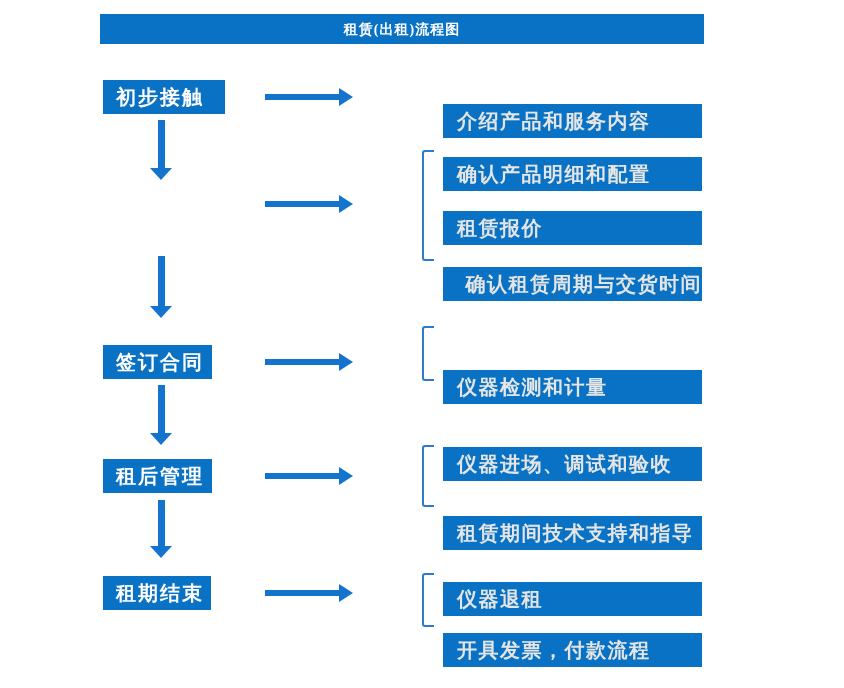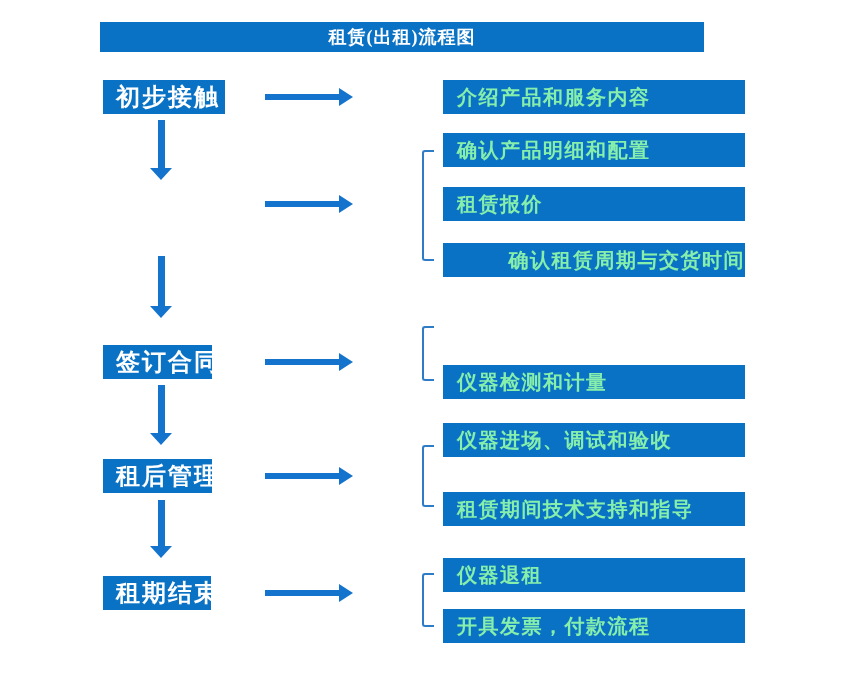--- a/index.html
+++ b/index.html
@@ -10,59 +10,60 @@
   }
   .canvas {
     position: relative;
     width: 844px;
     height: 688px;
     background: #ffffff;
     overflow: hidden;
   }
   .title-bar {
     position: absolute;
-    left: 100px; top: 22px;
+    left: 100px; top: 14px;
     width: 604px; height: 30px;
     background: #0a72c4;
     color: #ffffff;
-    font-size: 18px;
+    font-size: 14px;
     font-weight: bold;
     line-height: 31px;
     text-align: center;
     letter-spacing: 1px;
   }
   .lbox {
     position: absolute;
     left: 103px;
     height: 34px;
     background: #0a72c4;
     color: #ffffff;
-    font-size: 24px;
+    font-size: 20px;
     font-weight: bold;
     line-height: 35px;
     padding-left: 13px;
     letter-spacing: 2px;
     box-sizing: border-box;
     white-space: nowrap;
   }
   .rbox {
     position: absolute;
     left: 443px;
-    width: 302px;
+    width: 259px;
     height: 34px;
     background: #0a72c4;
-    color: #86efac;
+    color: #e5e5e5;
     font-size: 20px;
     font-weight: bold;
     line-height: 35px;
     padding-left: 14px;
     letter-spacing: 1.5px;
     box-sizing: border-box;
     white-space: nowrap;
     overflow: hidden;
+    margin-top: 24px;
   }
   
   .harrow {
     position: absolute;
     left: 265px;
     width: 88px;
     height: 18px;
     display: flex;
     align-items: center;
   }
@@ -160,19 +161,19 @@
 
   <div class="bracket" style="top:150px; height:111px;"></div>
   <div class="bracket" style="top:326px; height:55px;"></div>
   <div class="bracket" style="top:445px; height:62px;"></div>
   <div class="bracket" style="top:573px; height:54px;"></div>
 
   <div class="rbox" style="top:80px;">介绍产品和服务内容</div>
   <div class="rbox" style="top:133px;">确认产品明细和配置</div>
   <div class="rbox" style="top:187px;">租赁报价</div>
   <div class="rbox" style="top:243px;text-align:right;">确认租赁周期与交货时间</div>
-  <div class="rbox" style="top:365px;">仪器检测和计量</div>
+  <div class="rbox" style="top:346px;">仪器检测和计量</div>
   <div class="rbox" style="top:423px;">仪器进场、调试和验收</div>
   <div class="rbox" style="top:492px;">租赁期间技术支持和指导</div>
   <div class="rbox" style="top:558px;font-family:Liberation Serif, serif;">仪器退租</div>
   <div class="rbox" style="top:609px;">开具发票，付款流程</div>
 
 </div>
 
 </body></html>

